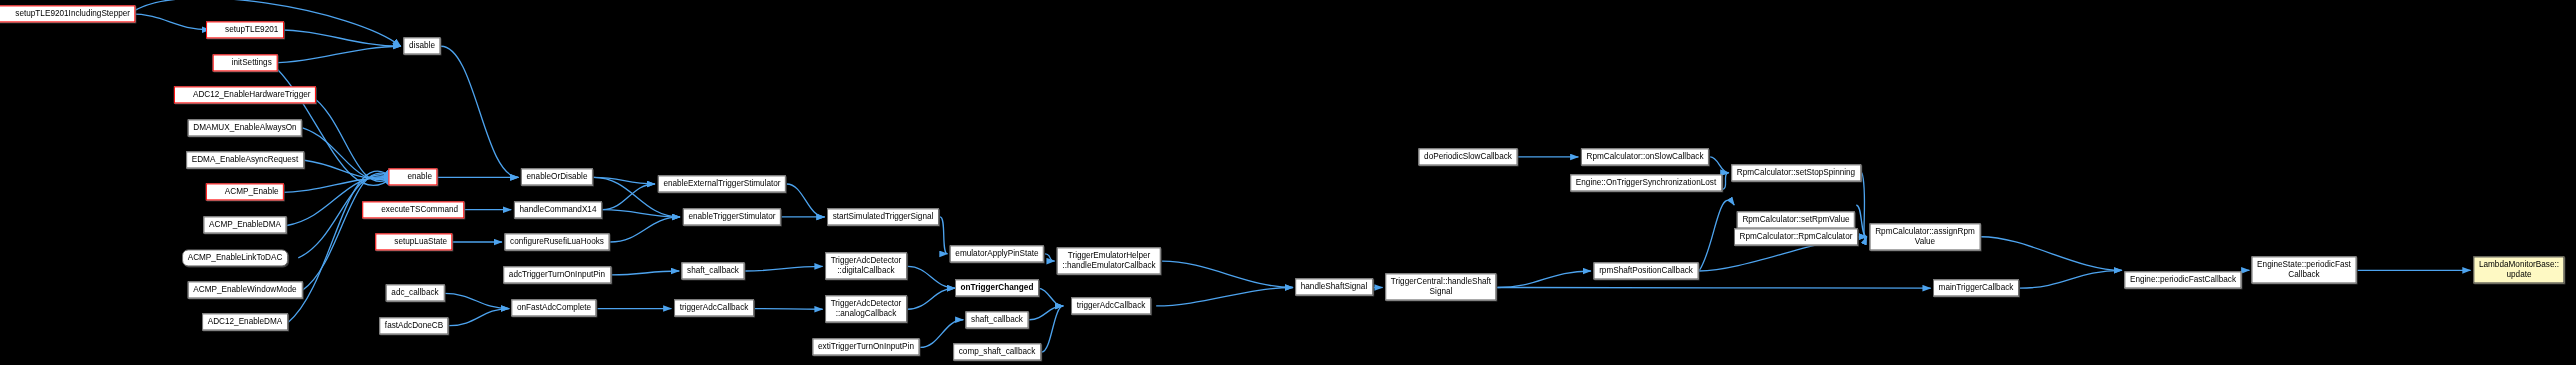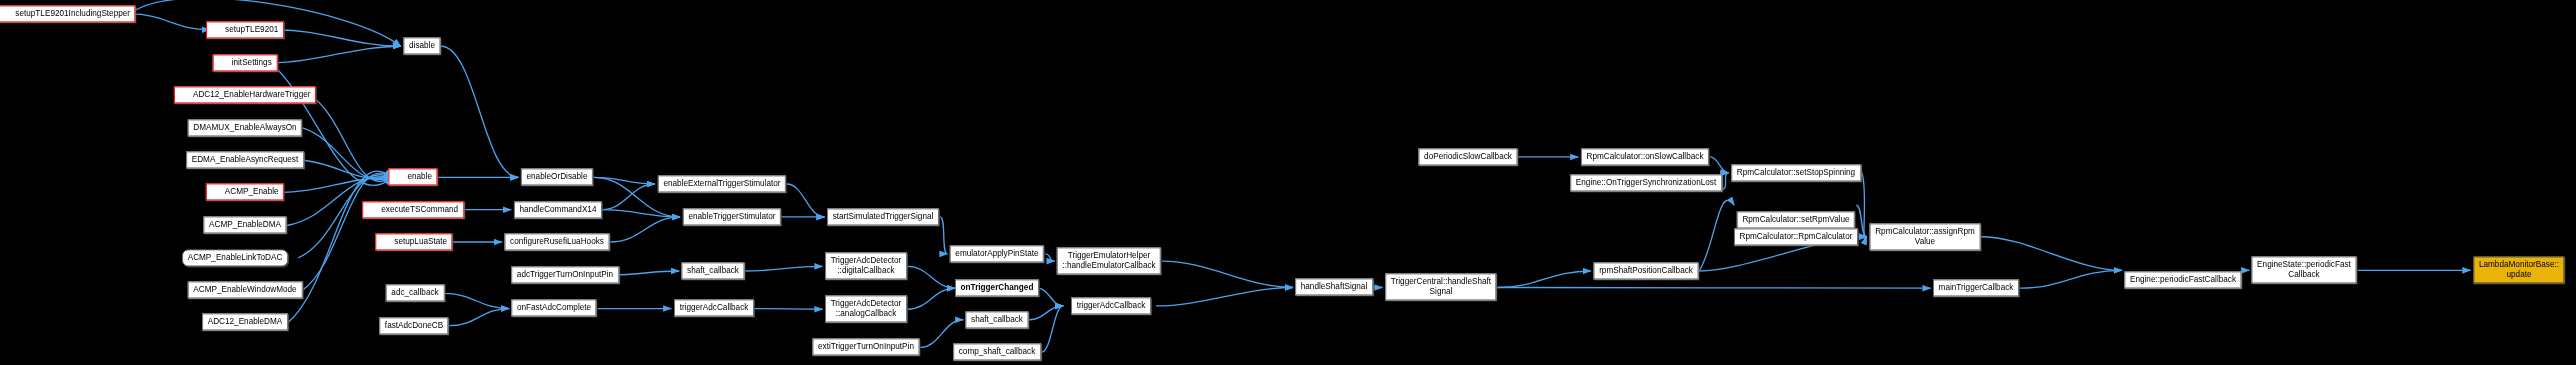--- a/index.html
+++ b/index.html
@@ -5,21 +5,21 @@
   html,body{margin:0;padding:0;background:#000;}
   .graph-canvas{position:relative;width:2576px;height:366px;background:#000;overflow:hidden;
     font-family:"Liberation Sans",sans-serif;}
   .edge-layer{position:absolute;left:0;top:0;width:2576px;height:366px;}
   .node-layer{position:absolute;left:0;top:0;width:2576px;height:366px;}
   .node{position:absolute;transform:translate(-50%,-50%);box-sizing:border-box;
     background:#ffffff;border:1.3px solid #6e6e6e;color:#000;
     font-size:8.2px;line-height:1.22;padding:2.6px 4.6px;white-space:pre;text-align:center;
     box-shadow:1px 1px 0 rgba(70,70,70,.9);cursor:pointer;}
   .node.red{background:#ffffff;border-color:#ff0000;padding-left:18px;}
-  .node.current{background:#eab308;border-color:#474747;cursor:default;}
+  .node.current{background:#fef9c3;border-color:#474747;cursor:default;}
   .edge{fill:none;stroke-width:2px;}
 </style>
 </head>
 <body>
 
 <div class="graph-canvas" id="canvas">
   <svg class="edge-layer" id="edges" width="2576" height="366" viewBox="0 0 3908 555" xmlns="http://www.w3.org/2000/svg">
     <defs>
       <marker id="arrow" markerUnits="userSpaceOnUse" markerWidth="14" markerHeight="11" refX="12.5" refY="5" orient="auto">
         <path d="M0,0 L13.5,5 L0,10 Z" fill="#4da3ee"></path>
@@ -97,21 +97,21 @@
       <div class="node plain" style="left: 245px; top: 322px;">ADC12_EnableDMA</div>
       <div class="node plain" style="left: 422px; top: 46px;">disable</div>
       <div class="node red" style="left: 413px; top: 177px;">enable</div>
       <div class="node red" style="left: 413px; top: 210px;">executeTSCommand</div>
       <div class="node red" style="left: 414px; top: 242px;">setupLuaState</div>
       <div class="node plain" style="left: 415px; top: 293px;">adc_callback</div>
       <div class="node plain" style="left: 414px; top: 326px;">fastAdcDoneCB</div>
       <div class="node plain" style="left: 557px; top: 177px;">enableOrDisable</div>
       <div class="node plain" style="left: 558px; top: 210px;">handleCommandX14</div>
       <div class="node plain" style="left: 557px; top: 242px;">configureRusefiLuaHooks</div>
-      <div class="node plain" style="left: 557px; top: 275px; margin-left: 8px;">adcTriggerTurnOnInputPin</div>
+      <div class="node plain" style="left: 557px; top: 275px;">adcTriggerTurnOnInputPin</div>
       <div class="node plain" style="left: 554px; top: 308px;">onFastAdcComplete</div>
       <div class="node plain" style="left: 722px; top: 184px;">enableExternalTriggerStimulator</div>
       <div class="node plain" style="left: 732px; top: 217px;">enableTriggerStimulator</div>
       <div class="node plain" style="left: 713px; top: 271px;">shaft_callback</div>
       <div class="node plain" style="left: 714px; top: 308px;">triggerAdcCallback</div>
       <div class="node plain" style="left: 883px; top: 217px;">startSimulatedTriggerSignal</div>
       <div class="node plain" style="left: 866px; top: 266px;">TriggerAdcDetector
 ::digitalCallback</div>
       <div class="node plain" style="left: 866px; top: 309px;">TriggerAdcDetector
 ::analogCallback</div>

